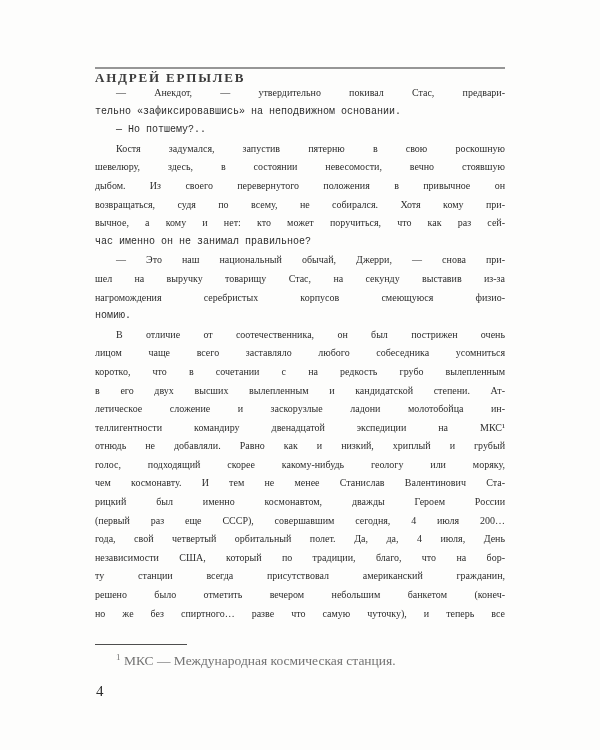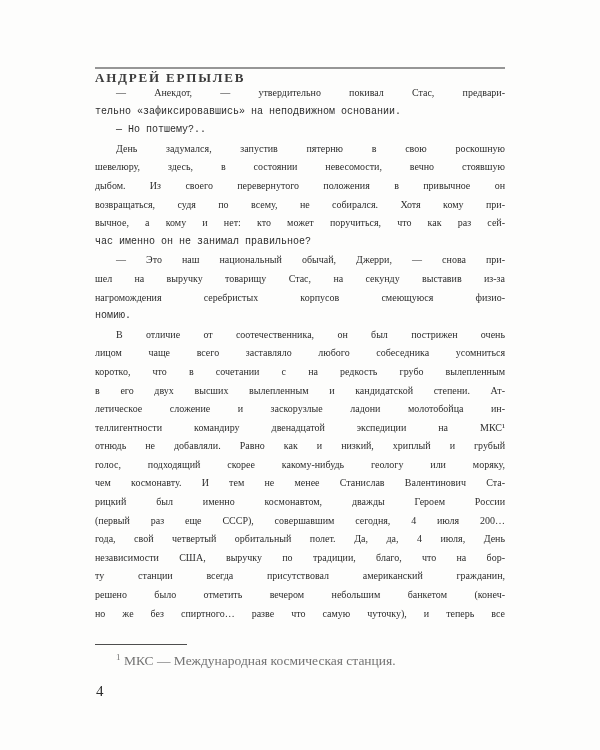--- a/index.html
+++ b/index.html
@@ -96,21 +96,21 @@
     <div>
       <div class="line first">— Анекдот, — утвердительно покивал Стас, предвари-</div>
       <div class="line para-end">тельно «зафиксировавшись» на неподвижном основании.</div>
     </div>
 
     <div>
       <div class="line first para-end">— Но потшему?..</div>
     </div>
 
     <div>
-      <div class="line first">День задумался, запустив пятерню в свою роскошную</div>
+      <div class="line first">Костя задумался, запустив пятерню в свою роскошную</div>
       <div class="line">шевелюру, здесь, в состоянии невесомости, вечно стоявшую</div>
       <div class="line">дыбом. Из своего перевернутого положения в привычное он</div>
       <div class="line">возвращаться, судя по всему, не собирался. Хотя кому при-</div>
       <div class="line">вычное, а кому и нет: кто может поручиться, что как раз сей-</div>
       <div class="line para-end">час именно он не занимал правильное?</div>
     </div>
 
     <div>
       <div class="line first">— Это наш национальный обычай, Джерри, — снова при-</div>
       <div class="line">шел на выручку товарищу Стас, на секунду выставив из-за</div>
@@ -124,21 +124,21 @@
       <div class="line">коротко, что в сочетании с на редкость грубо вылепленным</div>
       <div class="line">в его двух высших вылепленным и кандидатской степени. Ат-</div>
       <div class="line">летическое сложение и заскорузлые ладони молотобойца ин-</div>
       <div class="line">теллигентности командиру двенадцатой экспедиции на МКС¹</div>
       <div class="line">отнюдь не добавляли. Равно как и низкий, хриплый и грубый</div>
       <div class="line">голос, подходящий скорее какому-нибудь геологу или моряку,</div>
       <div class="line">чем космонавту. И тем не менее Станислав Валентинович Ста-</div>
       <div class="line">рицкий был именно космонавтом, дважды Героем России</div>
       <div class="line">(первый раз еще СССР), совершавшим сегодня, 4 июля 200…</div>
       <div class="line">года, свой четвертый орбитальный полет. Да, да, 4 июля, День</div>
-      <div class="line">независимости США, выручку по традиции, благо, что на бор-</div>
+      <div class="line">независимости США, который по традиции, благо, что на бор-</div>
       <div class="line">ту станции всегда присутствовал американский гражданин,</div>
       <div class="line">решено было отметить вечером небольшим банкетом (конеч-</div>
       <div class="line">но же без спиртного… разве что самую чуточку), и теперь все</div>
     </div>
 
   </div>
 
   <div class="footnote-rule"></div>
 
   <div class="footnote"><sup>1</sup>&nbsp;<span>МКС — Международная космическая станция.</span></div>

